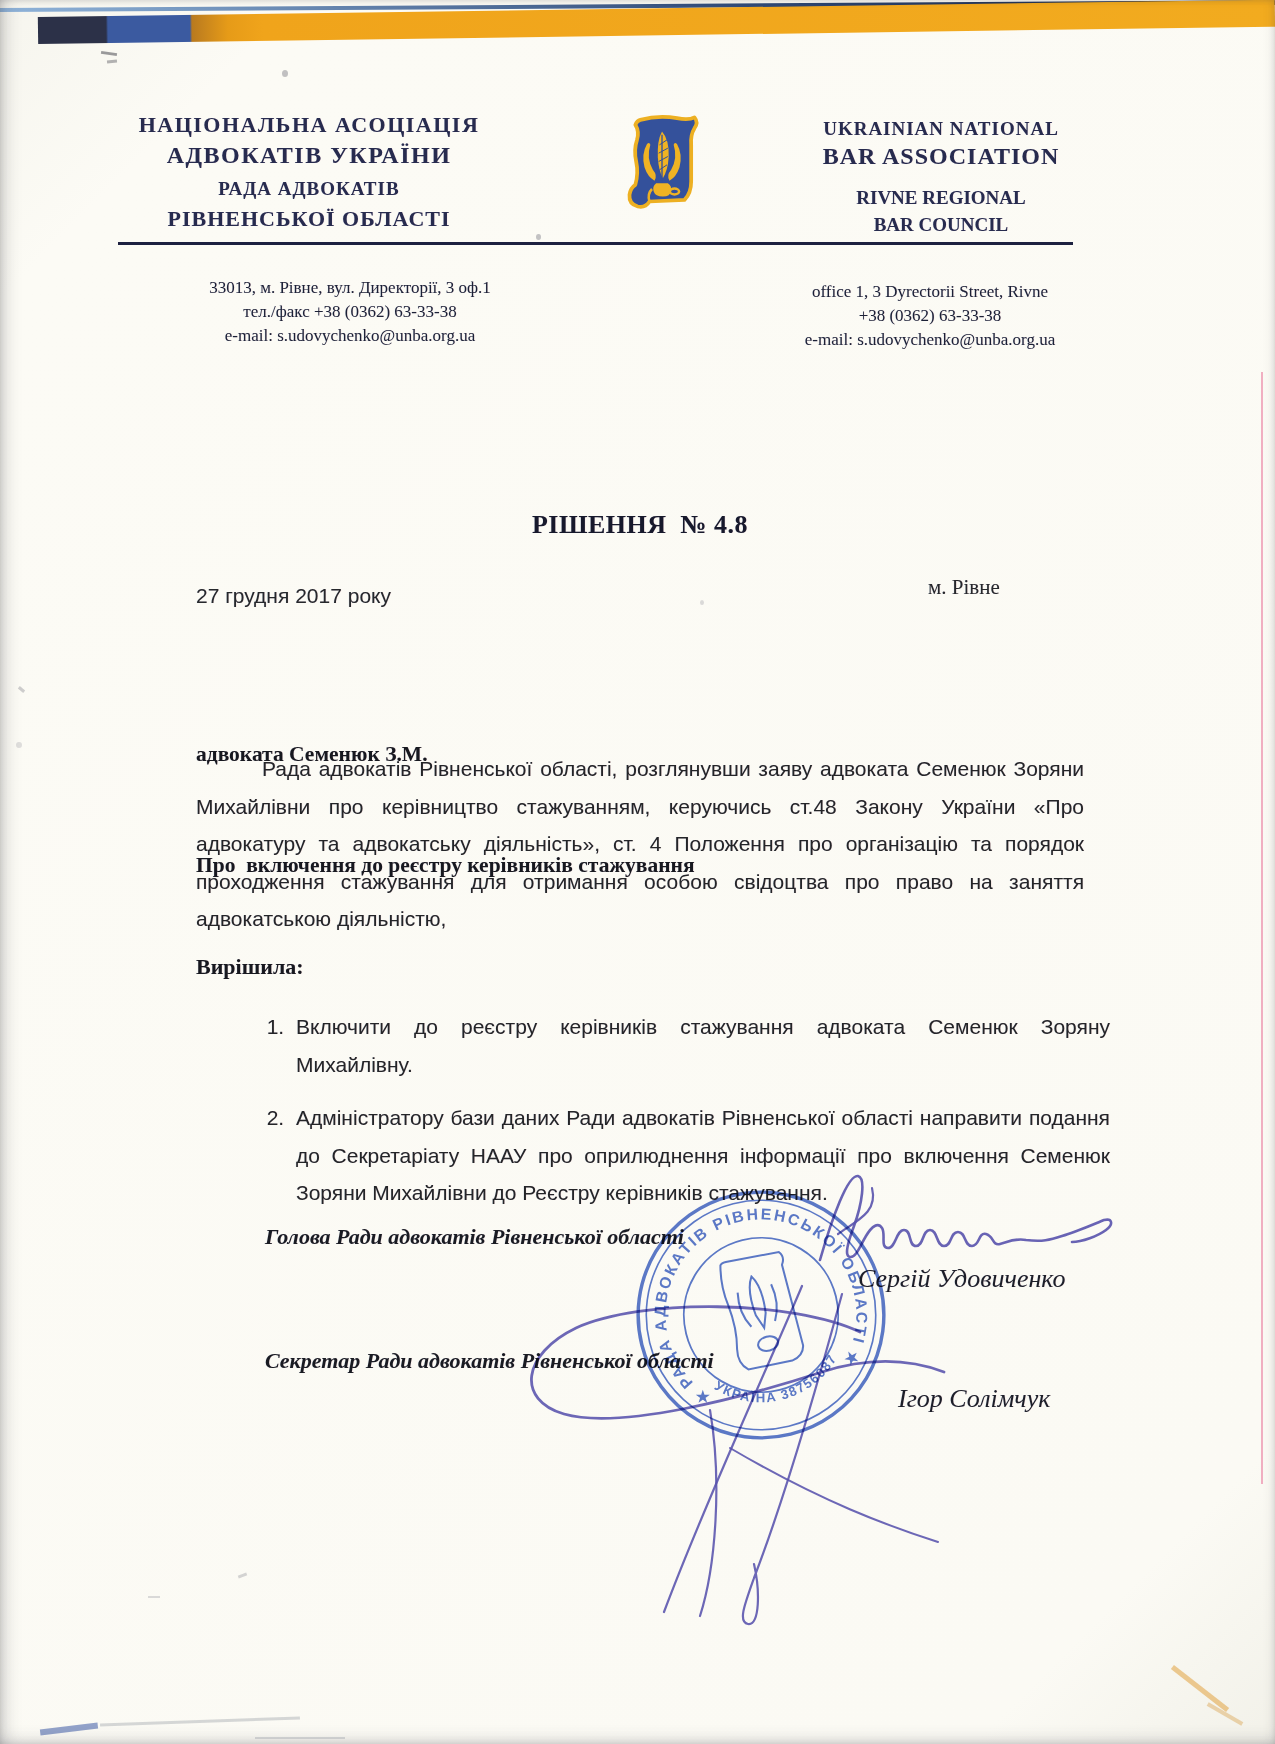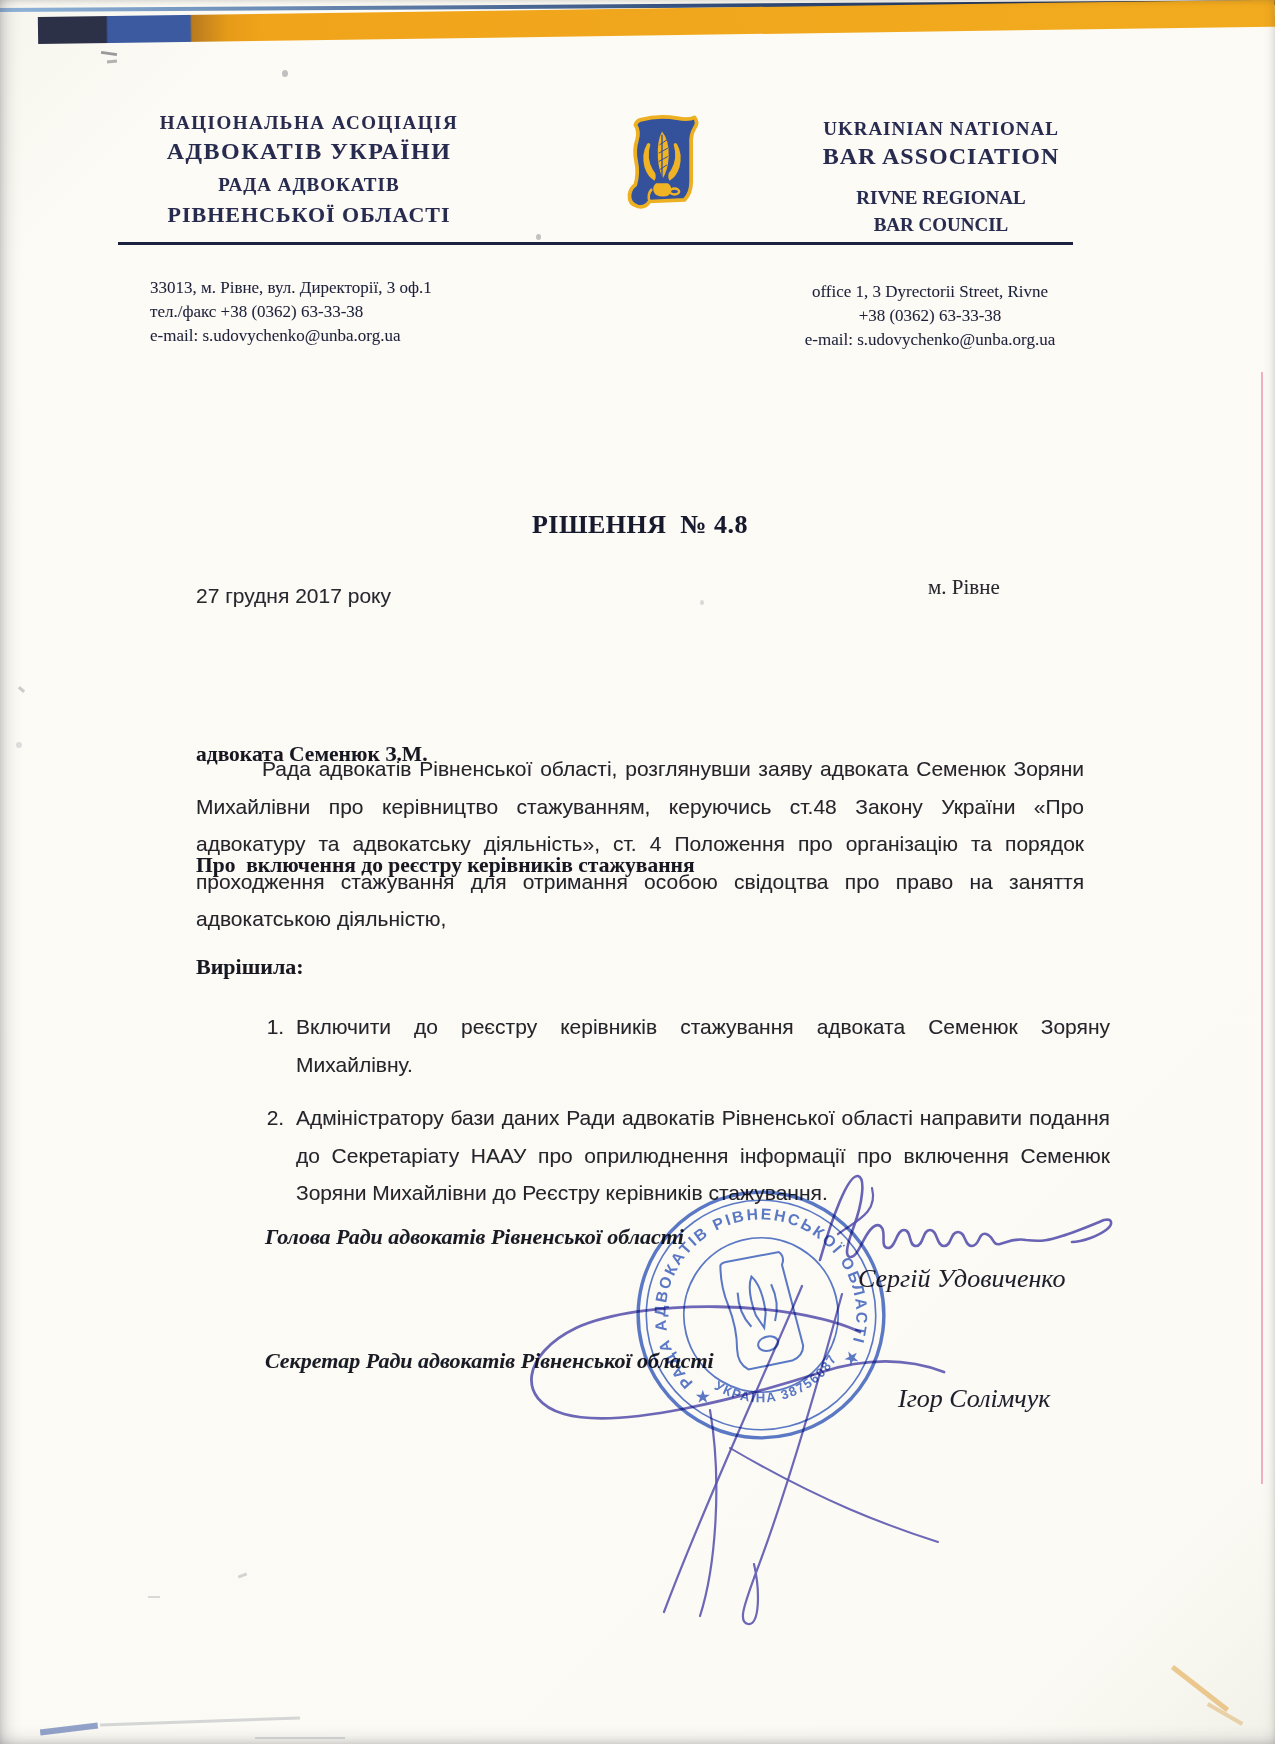--- a/index.html
+++ b/index.html
@@ -19,34 +19,34 @@
   .topbar-thin{ position:absolute; left:0; top:8px; width:1275px; height:4px;
     background:linear-gradient(90deg,#8fb3d9,#35507e 55%,#15203c);
     transform:rotate(-0.35deg); transform-origin:left center; }
   .topbar{ position:absolute; left:38px; top:17px; width:1237px; height:27px;
     transform:rotate(-0.8deg); transform-origin:left center;
     background:linear-gradient(90deg,#2c3148 0px,#2c3148 68px,#3b5aa0 70px,#3b5aa0 152px,#b97a1f 154px,#e69b18 190px,#f0a41b 225px,#f2ab1f 100%); }
 
   
   .lh-ua{ position:absolute; left:128px; top:112px; width:362px; text-align:center;
     color:#272b4e; font-weight:bold; }
-  .lh-ua .l1{ font-size:19px; letter-spacing:1.5px; }
+  .lh-ua .l1{ font-size:22px; letter-spacing:1.5px; }
   .lh-ua .l2{ font-size:24px; letter-spacing:1.5px; margin-top:4px; }
   .lh-ua .l3{ font-size:19px; letter-spacing:1px; margin-top:9px; }
   .lh-ua .l4{ font-size:22px; letter-spacing:1px; margin-top:6px; }
   .lh-logo{ position:absolute; left:612px; top:104px; width:100px; height:120px; }
   .lh-en{ position:absolute; left:758px; top:118px; width:366px; text-align:center;
     color:#272b4e; font-weight:bold; }
   .lh-en .e1{ font-size:19px; letter-spacing:1px; }
   .lh-en .e2{ font-size:24px; letter-spacing:1px; margin-top:3px; }
   .lh-en .e3{ font-size:19px; margin-top:17px; }
   .lh-en .e4{ font-size:19px; margin-top:5px; }
   .lh-rule{ position:absolute; left:118px; top:242px; width:955px; height:3px; background:#1d2140; }
 
-  .addr-ua{ position:absolute; left:150px; top:276px; width:400px; 
+  .addr-ua{ position:absolute; left:150px; top:276px; width:400px; text-align:center;
     font-size:17px; line-height:24px; color:#1c2136; }
   .addr-en{ position:absolute; left:718px; top:280px; width:424px; text-align:center;
     font-size:17px; line-height:24px; color:#1c2136; }
 
   .scan-text{ text-shadow:0.5px 0 0 rgba(230,40,90,.10), -0.5px 0 0 rgba(0,110,230,.10); }
 
   .title{ position:absolute; left:195px; top:510px; width:890px; text-align:center;
     font-size:26px; font-weight:bold; color:#17192c; letter-spacing:.5px; white-space:pre-wrap; }
   .date{ position:absolute; left:196px; top:584px; font-family:"Liberation Sans",sans-serif;
     font-size:21px; color:#26282c; }

